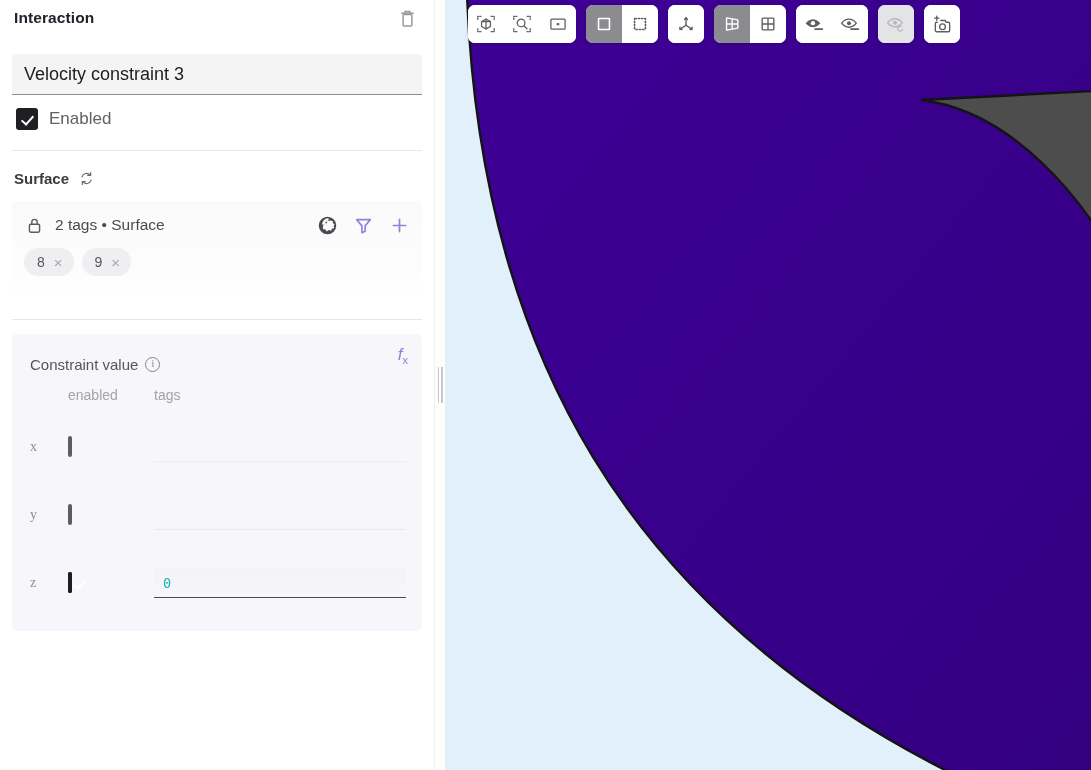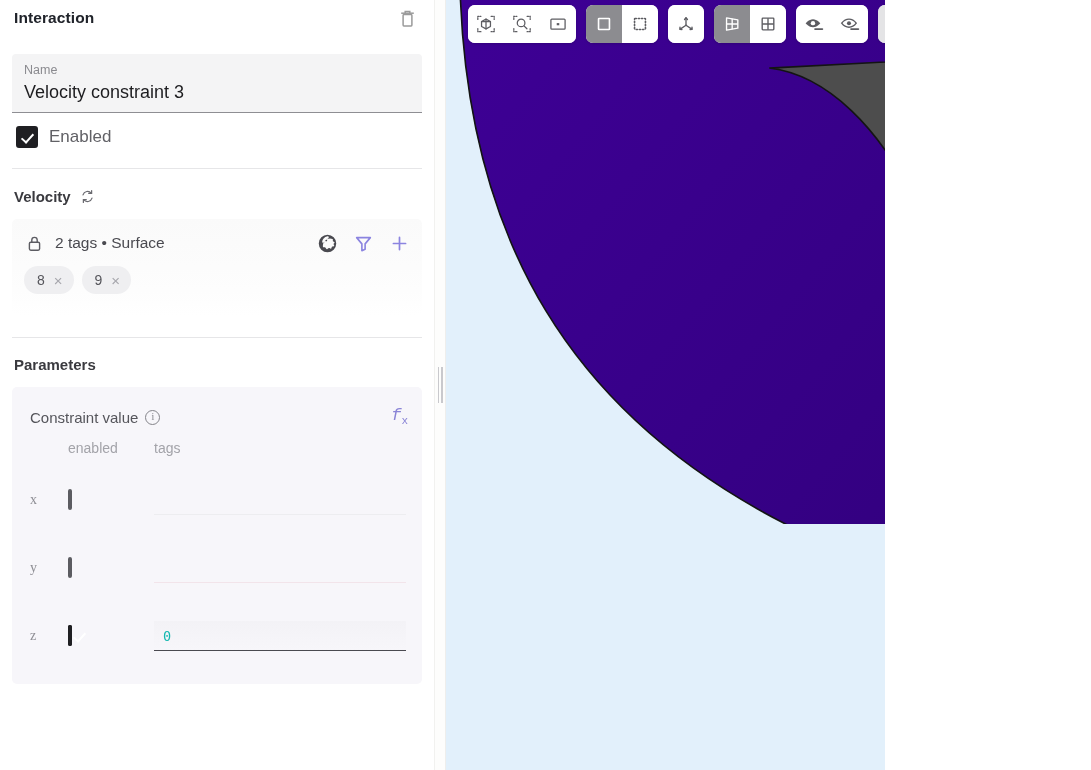--- a/index.html
+++ b/index.html
@@ -2,21 +2,21 @@
 <html><head>
 <meta charset="utf-8">
 <style>
   * { box-sizing: border-box; margin: 0; padding: 0; }
   html, body {
     width: 1091px; height: 770px;
     overflow: hidden;
     font-family: "Liberation Sans", sans-serif;
     background: #ffffff;
   }
-  #app { display: flex; width: 885px; height: 770px; justify-content: flex-end; }
+  #app { display: flex; width: 1091px; height: 770px; justify-content: flex-end; }
 
   
   .panel {
     width: 434px; height: 770px;
     background: #ffffff;
     position: relative;
     overflow: hidden;
     flex: 0 0 434px;
   }
   .panel-inner { width: 434px; }
@@ -127,22 +127,22 @@
 
   
   .param-card {
     margin: 14px 12px 0 12px;
     background: #f7f6fa;
     border-radius: 5px;
     padding: 12px 10px 14px 18px;
     position: relative;
   }
   .fx {
-    position: absolute; right: 14px; top: 19px;
-    font-family: Liberation Mono, monospace;
+    position: absolute; right: 14px; top: 11px;
+    font-family: Liberation Sans, sans-serif;
     font-style: italic;
     font-size: 17px;
     color: #8a84d6;
     cursor: pointer;
   }
   .fx sub { font-size: 11px; font-style: normal; }
   .param-title-row {
     display: flex; align-items: center; gap: 7px;
     margin-top: 10px;
   }
@@ -251,33 +251,32 @@
         <span class="icon-btn" title="Delete">
           <svg width="17" height="19" viewBox="0 0 17 19" fill="none" stroke="currentColor" stroke-width="1.5">
             <path d="M2.2 4.2h12.6"></path>
             <path d="M6.2 4.2V2.6h4.6v1.6"></path>
             <rect x="4.1" y="5.6" width="8.8" height="11.3" rx="0.8"></rect>
           </svg>
         </span>
       </div>
 
       <div class="name-field">
-        <div class="name-label">Name</div>
         <div class="name-value">Velocity constraint 3</div>
       </div>
 
       <div class="enabled-row">
         <span class="cb checked"></span>
         <span class="enabled-label">Enabled</span>
       </div>
 
       <div class="divider"></div>
 
       <div class="section-head">
-        <span class="section-title">Velocity</span>
+        <span class="section-title">Surface</span>
         <span class="icon-btn" style="width:18px;height:18px;color:#6a6a70">
           <svg width="15" height="15" viewBox="0 0 16 16" fill="none" stroke="currentColor" stroke-width="1.3" stroke-linecap="round">
             <path d="M3.2 6.2A5 5 0 0 1 12 4.6"></path>
             <path d="M12.8 9.8A5 5 0 0 1 4 11.4"></path>
             <path d="M12.4 1.6v3.1h-3.1"></path>
             <path d="M3.6 14.4v-3.1h3.1"></path>
           </svg>
         </span>
       </div>
 
@@ -318,23 +317,20 @@
           </span>
           <span class="chip">
             <span>9</span>
             <span class="chip-x">×</span>
           </span>
         </div>
       </div>
 
       <div class="divider" style="margin-top:22px"></div>
 
-      <div class="section-head">
-        <span class="section-title">Parameters</span>
-      </div>
 
       <div class="param-card">
         <span class="fx"><span>f</span><sub>x</sub></span>
 
         <div class="param-title-row">
           <span class="param-title">Constraint value</span>
           <span class="info-i">i</span>
         </div>
 
         <table class="pgrid">

